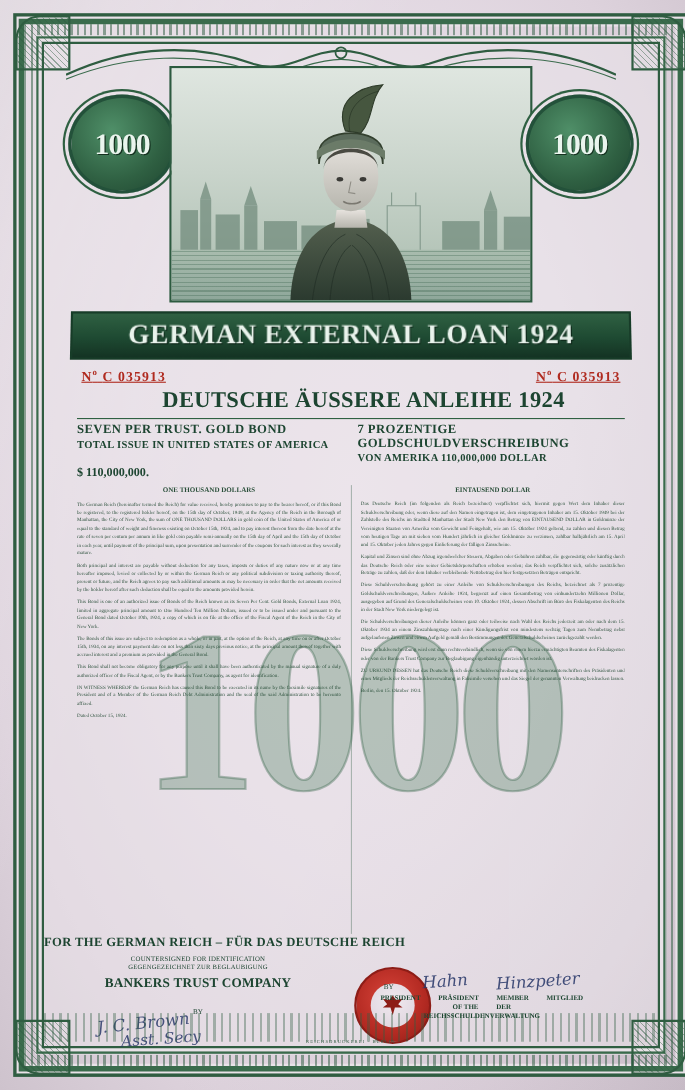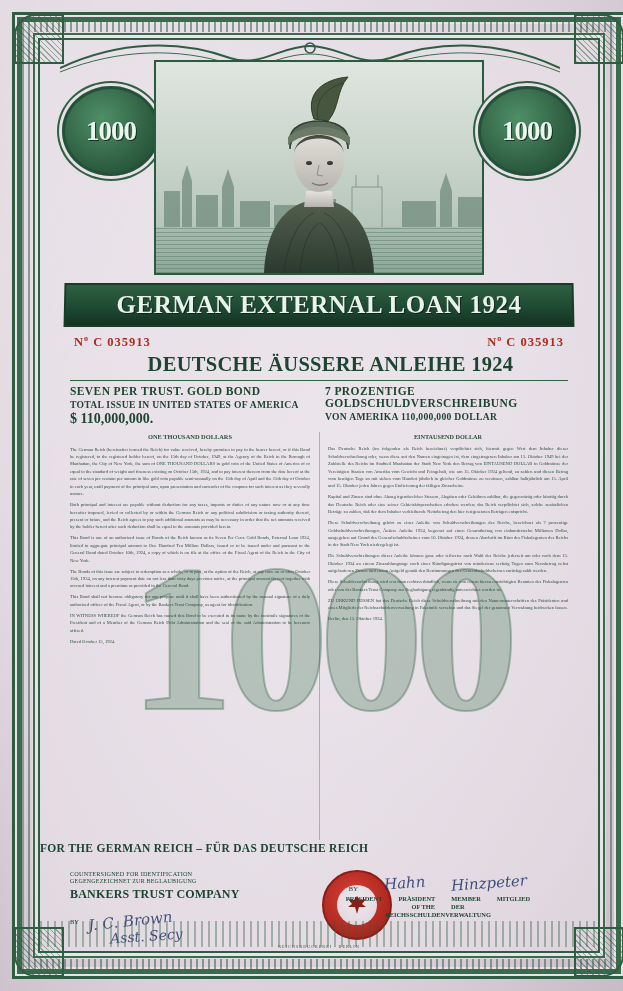--- a/index.html
+++ b/index.html
@@ -152,20 +152,21 @@
 
   
   .serial-row {
     display: flex;
     justify-content: space-between;
     margin: 7px 34px 0 34px;
     color: #b02b20;
     font-size: 12.5px;
     letter-spacing: 1px;
     font-family: "Liberation Serif", serif;
+    text-decoration: underline;
   }
   .serial-row .sn { font-weight: bold; }
   .serial-row .sn sup { font-size: 8px; }
 
   
   .subtitle-de {
     text-align: center;
     margin-top: 3px;
     color: #1d4531;
     font-size: 20.5px;
@@ -182,21 +183,21 @@
   .heads {
     display: flex;
     margin: 4px 30px 0 30px;
     color: #1d4531;
   }
   .heads .col { width: 50%; }
   .heads .col.left { padding-right: 6px; }
   .heads .col.right { padding-left: 6px; text-align: left; }
   .h1 { font-size: 11.5px; font-weight: bold; letter-spacing: 0.4px; }
   .h2 { font-size: 9.6px; font-weight: bold; letter-spacing: 0.3px; margin-top: 2px; }
-  .h3 { font-size: 14px; font-weight: bold; margin-top: 1px; }
+  .h3 { font-size: 11px; font-weight: bold; margin-top: 14px; }
 
   
   .body-area {
     position: relative;
     margin: 5px 30px 0 30px;
     height: 408px;
     overflow: hidden;
   }
   .underprint {
     position: absolute;
@@ -255,23 +256,24 @@
   }
 
   
   .sig-zone {
     position: relative;
     margin: 2px 30px 0 30px;
     height: 112px;
   }
   .sig-left {
     position: absolute;
-    left: 0; top: 14px;
+    left: 0; top: 4px;
     width: 220px;
     color: #1d4531;
+    text-align: center;
   }
   .sig-left .small { font-size: 6.2px; letter-spacing: 0.2px; }
   .sig-left .small.de { font-size: 6px; margin-top: 1px; }
   .sig-left .bt { font-size: 12px; font-weight: bold; margin-top: 3px; letter-spacing: 0.2px; }
   .sig-left .by { font-size: 6.5px; margin-top: 16px; }
   .sig-script {
     position: absolute;
     left: 18px; top: 56px;
     font-family: "DejaVu Serif", serif;
     font-style: italic;

